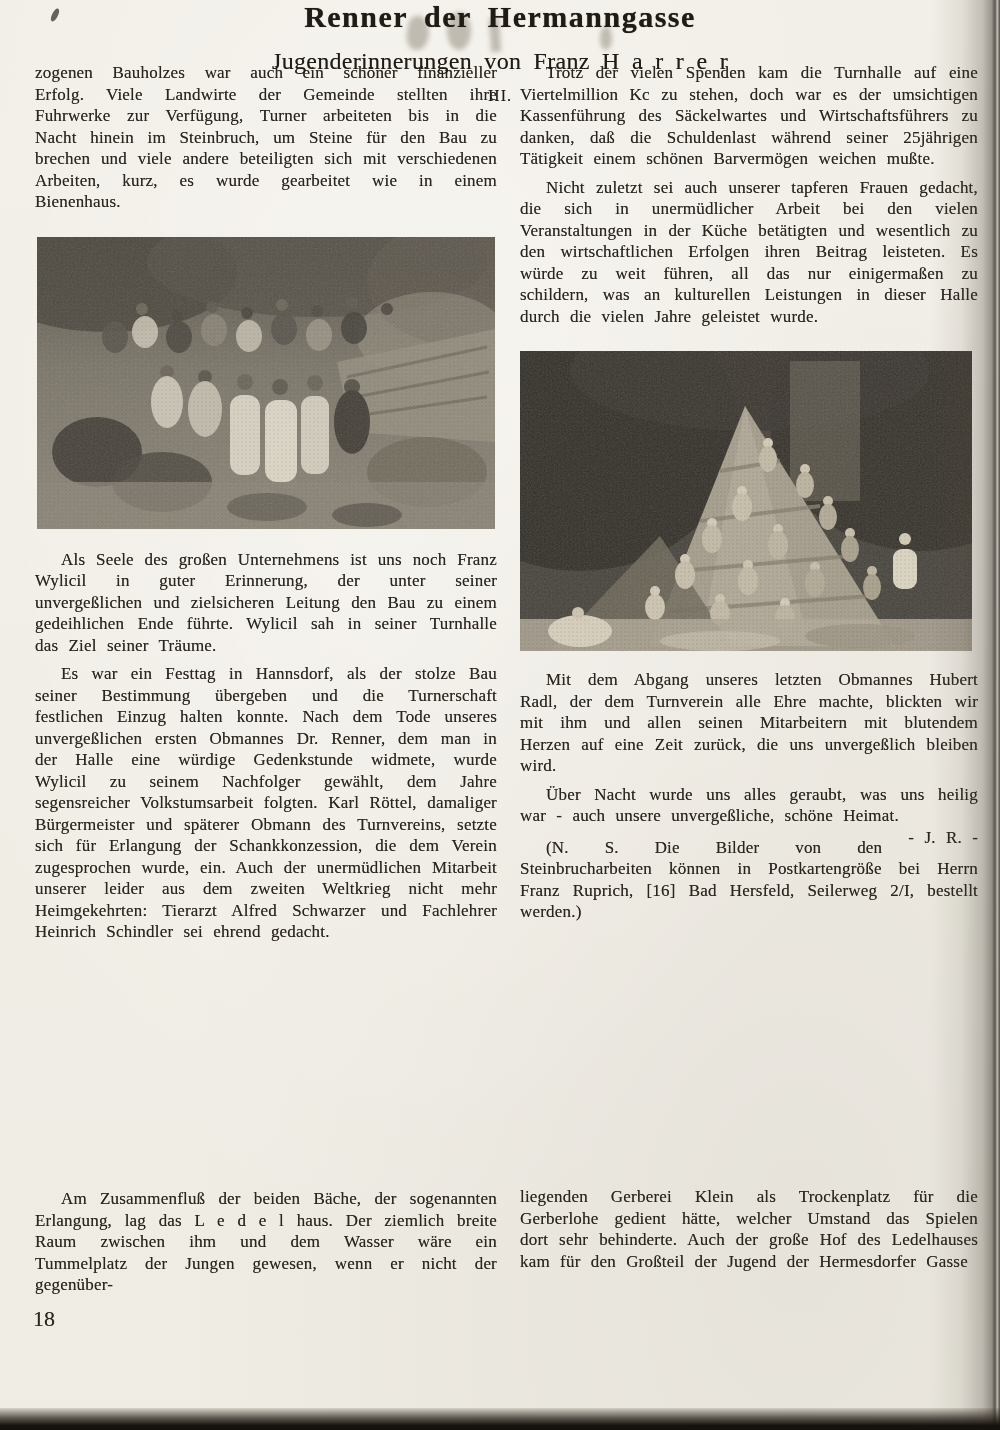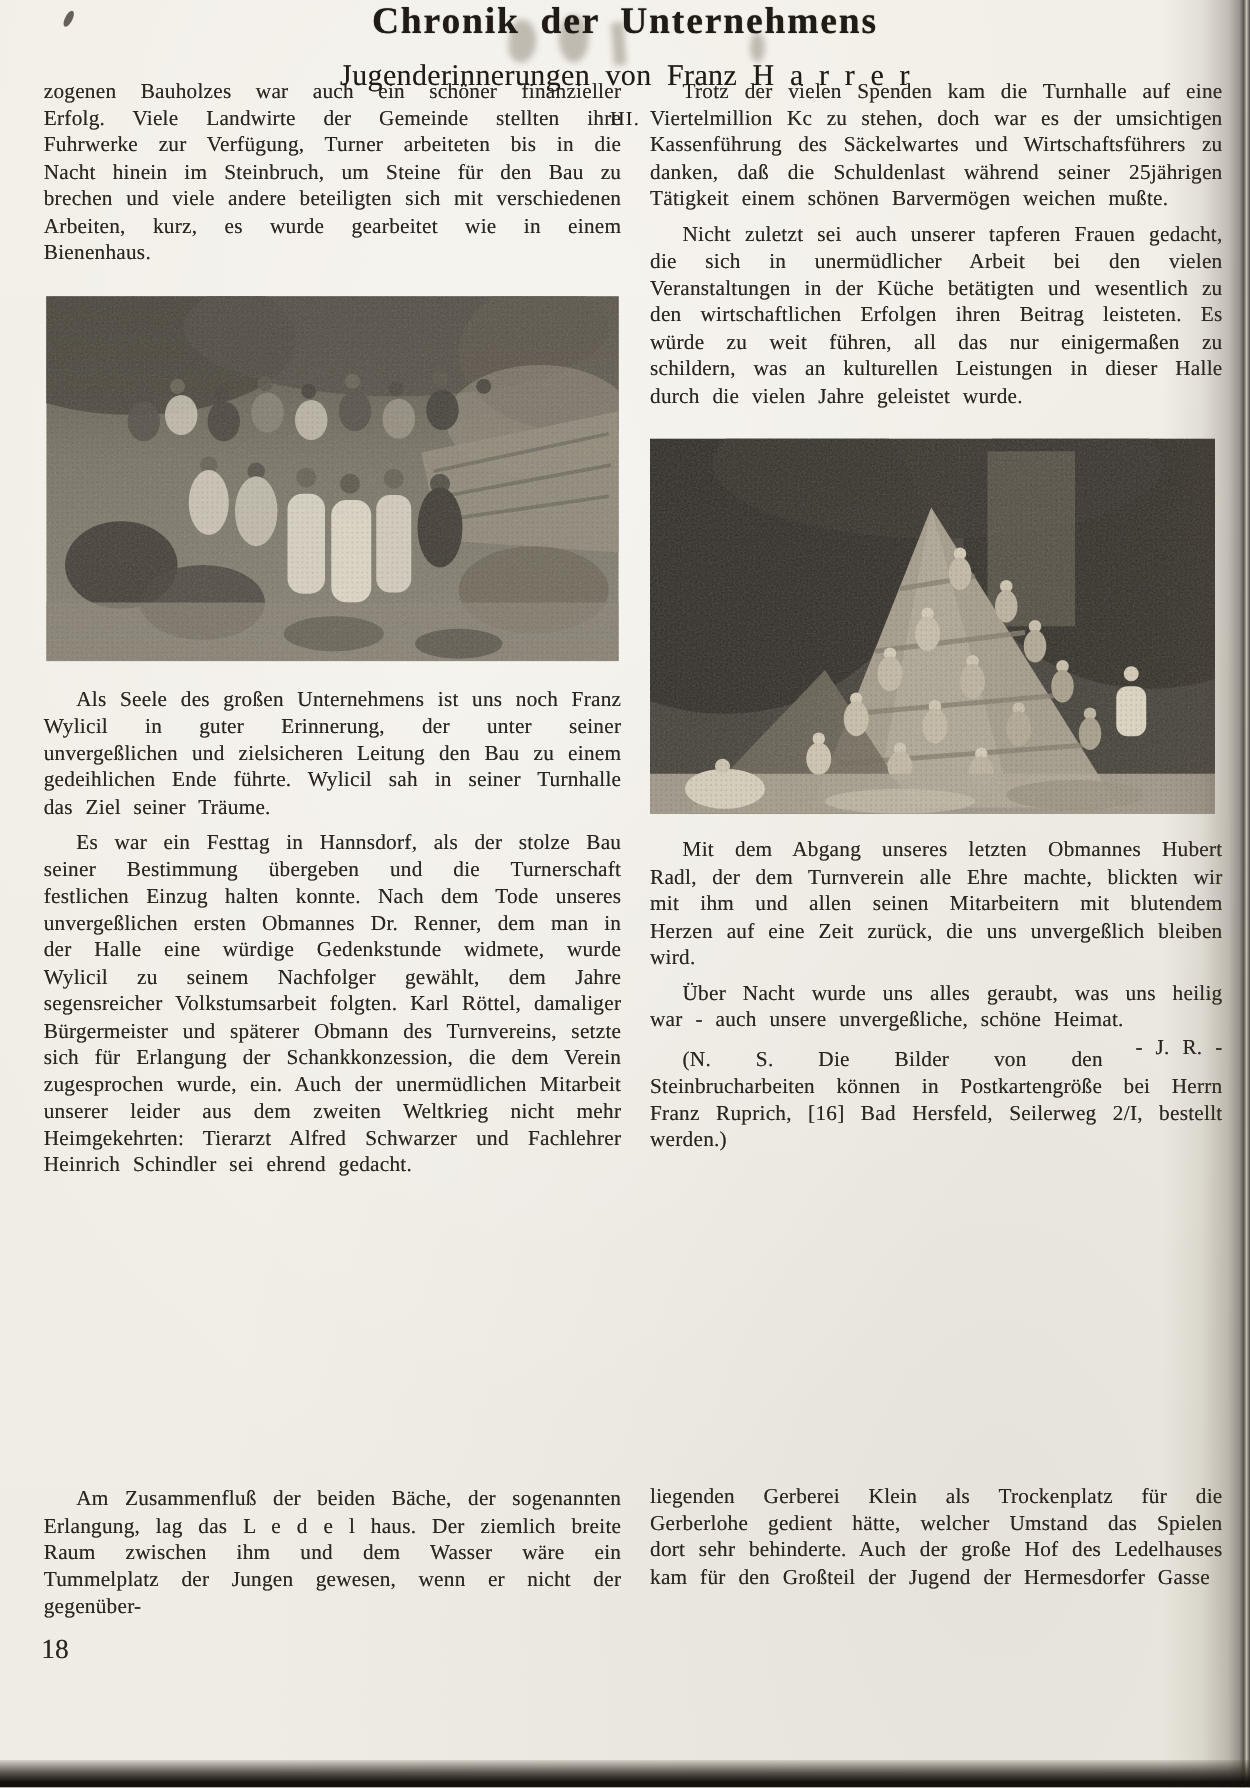--- a/index.html
+++ b/index.html
@@ -230,21 +230,21 @@
         <rect width="452" height="300" fill="url(#dots2)" opacity=".16"></rect>
       </svg>
     </div>
 
     <p class="indent">Mit dem Abgang unseres letzten Obmannes Hubert Radl, der dem Turnverein alle Ehre machte, blickten wir mit ihm und allen seinen Mitarbeitern mit blutendem Herzen auf eine Zeit zurück, die uns unvergeßlich bleiben wird.</p>
     <p class="indent" style="margin-bottom:10px;"><span>Über Nacht wurde uns alles geraubt, was uns heilig war - auch unsere unvergeßliche, schöne Heimat.</span><span class="sig">- J. R. -</span></p>
     <p class="indent">(N. S.  Die Bilder von den Steinbrucharbeiten können in Postkartengröße bei Herrn Franz Ruprich, [16] Bad Hersfeld, Seilerweg 2/I, bestellt werden.)</p>
   </div>
 
   <div class="heading-block">
-    <div class="article-title">Chronik der Unternehmens</div>
+    <div class="article-title">Renner der Hermanngasse</div>
     <div class="article-subtitle">Jugenderinnerungen von Franz H a r r e r</div>
     <div class="article-part">III.</div>
   </div>
 
   <div class="col" style="left:35px;top:1188px;width:462px;">
     <p class="indent">Am Zusammenfluß der beiden Bäche, der sogenannten Erlangung, lag das L e d e l haus. Der ziemlich breite Raum zwischen ihm und dem Wasser wäre ein Tummelplatz der Jungen gewesen, wenn er nicht der gegenüber-</p>
   </div>
   <div class="col" style="left:520px;top:1186px;width:458px;">
     <p>liegenden Gerberei Klein als Trockenplatz für die Gerberlohe gedient hätte, welcher Umstand das Spielen dort sehr behinderte.  Auch der große Hof des Ledelhauses kam für den Großteil der Jugend der Hermesdorfer Gasse</p>
   </div>

